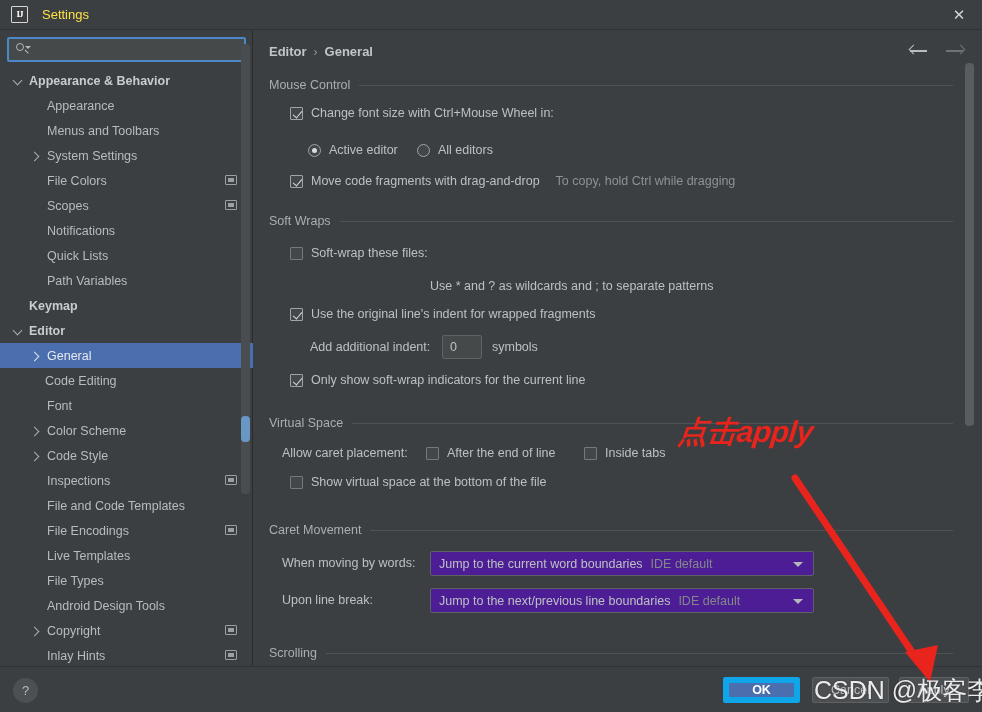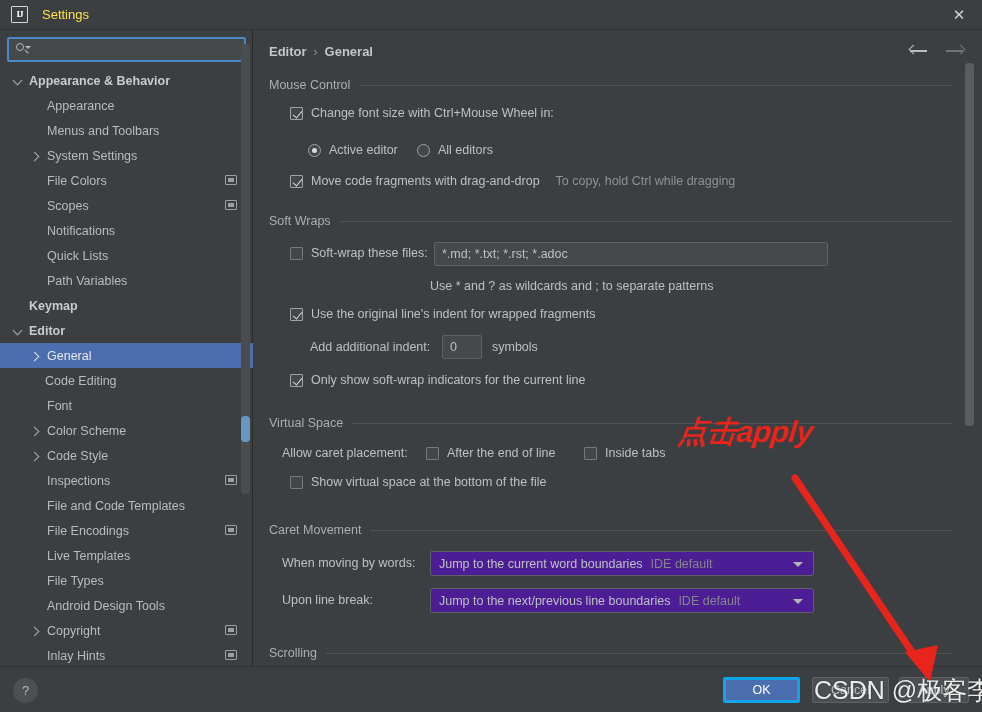--- a/index.html
+++ b/index.html
@@ -235,21 +235,21 @@
     position: absolute; left: 13px; top: 11px; width: 25px; height: 25px;
     border-radius: 50%; background: #4c5052;
     display: flex; align-items: center; justify-content: center;
     color: #b7bbbe; font-size: 13px; cursor: pointer;
   }
   .btn {
     position: absolute; top: 10px; height: 26px;
     border-radius: 2px; display: flex; align-items: center; justify-content: center;
     font-size: 12.5px; cursor: pointer; font-family: "Liberation Sans", sans-serif;
   }
-  .btn.primary { background: #4b6eaf; border: 3px solid #0ea5e9; color: #ffffff; }
+  .btn.primary { background: #4b6eaf; border: 6px solid #0ea5e9; color: #ffffff; font-weight: bold; }
   .btn.ghost { background: #4c5052; border: 1px solid #5e6265; color: #bcc0c3; }
 
   
   .annot-text {
     position: absolute; left: 678px; top: 412px;
     color: #e8241c; font-size: 30px; font-weight: bold; font-style: italic;
     font-family: "Liberation Sans", sans-serif;
     white-space: nowrap; letter-spacing: -0.5px;
     transform: skewX(-6deg);
     pointer-events: none;
@@ -465,21 +465,20 @@
 
       <div class="sec-head" style="top:148px">
         <span>Soft Wraps</span>
         <span class="rule"></span>
       </div>
 
       <div class="row" style="left:36px; top:180px">
         <span class="cbox empty"></span>
         <span class="lbl">Soft-wrap these files:</span>
       </div>
-      <input class="txtfield" style="position: absolute; left: 180px; top: 176px; width: 394px;" value="*.md; *.txt; *.rst; *.adoc">
 
       <div class="row" style="left:176px; top:213px">
         <span class="lbl plain hintclr" style="color:#9297
 9a">Use * and ? as wildcards and ; to separate patterns</span>
       </div>
 
       <div class="row" style="left:36px; top:241px">
         <span class="cbox checked"></span>
         <span class="lbl">Use the original line's indent for wrapped fragments</span>
       </div>

